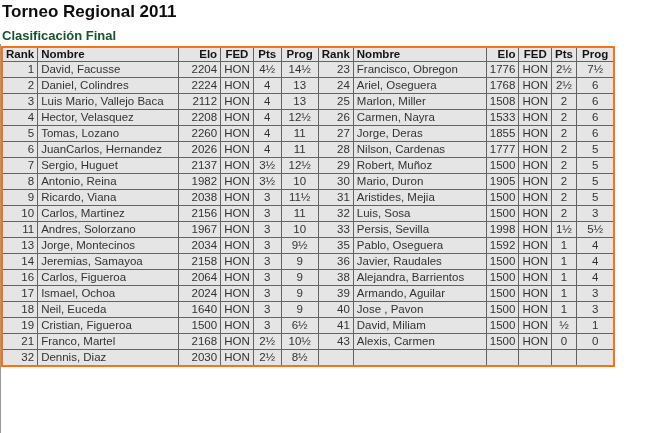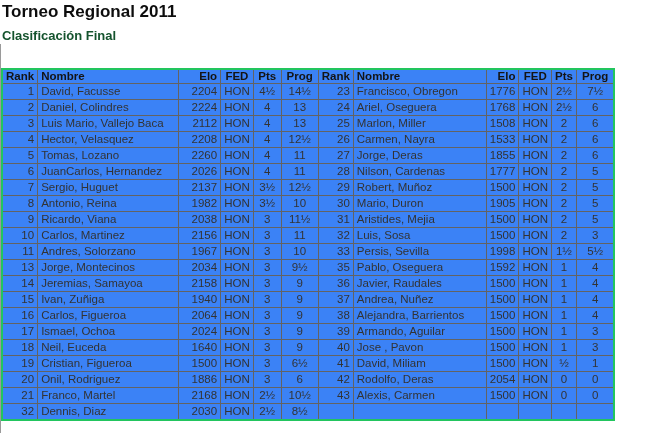--- a/index.html
+++ b/index.html
@@ -19,24 +19,24 @@
     position:absolute; left:2px; top:2px;
     font-size:17px; font-weight:bold; color:#0d0d0d;
     letter-spacing:0px; white-space:nowrap;
   }
   .subtitle {
     position:absolute; left:2px; top:28px;
     font-size:13px; font-weight:bold; color:#14532d;
     white-space:nowrap;
   }
   table.standings {
-    position:absolute; left:1px; top:68px;
+    position:absolute; left:1px; top:46px;
     border-collapse:collapse; table-layout:fixed;
-    background:#3b82f6;
-    border:2px solid #22c55e;
+    background:#e5e5e5;
+    border:2px solid #f97316;
   }
   table.standings th, table.standings td {
     border:1px solid #636363;
     font-size:11.5px;
     color:#333333;
     padding:0 3px;
     height:15px;
     line-height:13px;
     white-space:nowrap;
     overflow:hidden;
@@ -267,34 +267,20 @@
         <td class="al-center">3</td>
         <td class="al-center">9</td>
         <td class="al-right">36</td>
         <td class="al-left">Javier, Raudales</td>
         <td class="al-right">1500</td>
         <td class="al-center">HON</td>
         <td class="al-center">1</td>
         <td class="al-center">4</td>
       </tr>
       <tr>
-        <td class="al-right">15</td>
-        <td class="al-left">Ivan, Zuñiga</td>
-        <td class="al-right">1940</td>
-        <td class="al-center">HON</td>
-        <td class="al-center">3</td>
-        <td class="al-center">9</td>
-        <td class="al-right">37</td>
-        <td class="al-left">Andrea, Nuñez</td>
-        <td class="al-right">1500</td>
-        <td class="al-center">HON</td>
-        <td class="al-center">1</td>
-        <td class="al-center">4</td>
-      </tr>
-      <tr>
         <td class="al-right">16</td>
         <td class="al-left">Carlos, Figueroa</td>
         <td class="al-right">2064</td>
         <td class="al-center">HON</td>
         <td class="al-center">3</td>
         <td class="al-center">9</td>
         <td class="al-right">38</td>
         <td class="al-left">Alejandra, Barrientos</td>
         <td class="al-right">1500</td>
         <td class="al-center">HON</td>
@@ -335,34 +321,20 @@
         <td class="al-right">1500</td>
         <td class="al-center">HON</td>
         <td class="al-center">3</td>
         <td class="al-center">6½</td>
         <td class="al-right">41</td>
         <td class="al-left">David, Miliam</td>
         <td class="al-right">1500</td>
         <td class="al-center">HON</td>
         <td class="al-center">½</td>
         <td class="al-center">1</td>
-      </tr>
-      <tr>
-        <td class="al-right">20</td>
-        <td class="al-left">Onil, Rodriguez</td>
-        <td class="al-right">1886</td>
-        <td class="al-center">HON</td>
-        <td class="al-center">3</td>
-        <td class="al-center">6</td>
-        <td class="al-right">42</td>
-        <td class="al-left">Rodolfo, Deras</td>
-        <td class="al-right">2054</td>
-        <td class="al-center">HON</td>
-        <td class="al-center">0</td>
-        <td class="al-center">0</td>
       </tr>
       <tr>
         <td class="al-right">21</td>
         <td class="al-left">Franco, Martel</td>
         <td class="al-right">2168</td>
         <td class="al-center">HON</td>
         <td class="al-center">2½</td>
         <td class="al-center">10½</td>
         <td class="al-right">43</td>
         <td class="al-left">Alexis, Carmen</td>

